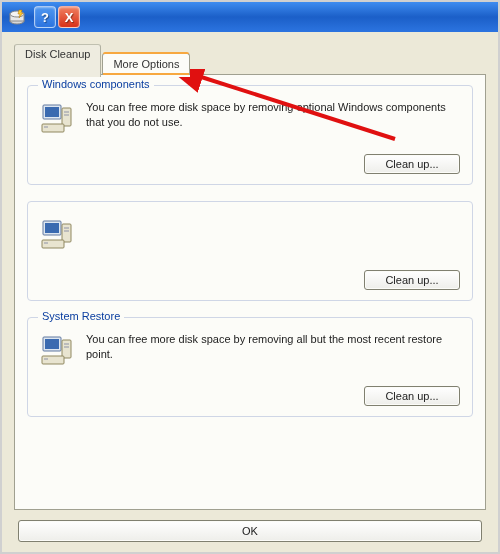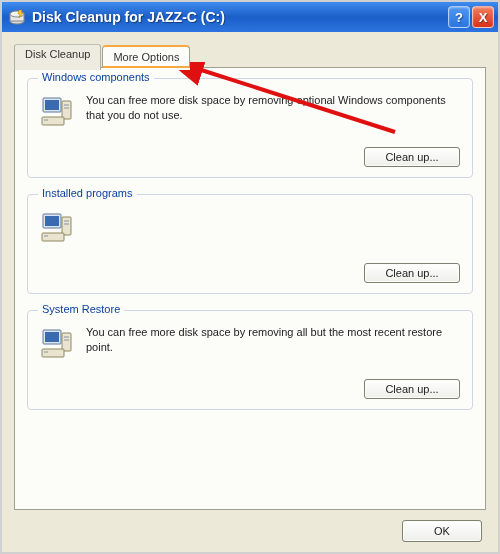--- a/index.html
+++ b/index.html
@@ -59,21 +59,21 @@
     padding: 4px 10px 4px 10px;
     margin-right: 1px;
     font-size: 11px;
     color: #333;
     position: relative;
   }
   .tab.inactive {
     background: #eeece0;
     top: 2px;
     padding-top: 3px;
-    padding-bottom: 10px;
+    padding-bottom: 17px;
     border-top: 1px solid #c0c0b0;
   }
   .tab.active {
     background: #fcfcf8;
     border-color: #a0a090;
     box-shadow: 0 -2px 0 #f7a840 inset, 0 2px 0 #fcfcf8;
     padding-bottom: 5px;
     z-index: 3;
   }
   .tab.active::before{
@@ -139,20 +139,21 @@
     border-radius: 3px;
     box-shadow: inset 0 0 0 1px #fcfcf8;
     color: #222;
   }
 
   .dialog-buttons {
     display: flex;
     justify-content: flex-end;
     gap: 10px;
     padding: 10px 4px 2px 4px;
+    flex-direction: column;
   }
   .dialog-buttons .xp-button { min-width: 80px; padding: 4px 18px; }
 
   
   .annotation-arrow {
     position: absolute;
     pointer-events: none;
     left: 160px;
     top: -6px;
     width: 240px;
@@ -165,21 +166,20 @@
 
 <div class="titlebar">
   <span class="icon-slot">
     <svg viewBox="0 0 18 18" width="18" height="18">
       <ellipse cx="9" cy="13" rx="7" ry="3" fill="#d8d8d8" stroke="#888"></ellipse>
       <rect x="2" y="6" width="14" height="7" fill="#e8e8e8" stroke="#888"></rect>
       <ellipse cx="9" cy="6" rx="7" ry="3" fill="#f4f4f4" stroke="#888"></ellipse>
       <path d="M11 2 l3 0 l-1 3 l2 0 l-4 5 l1 -4 l-2 0 z" fill="#ffcc33" stroke="#b07000" stroke-width=".5"></path>
     </svg>
   </span>
-  <span class="title-text">Disk Cleanup for JAZZ-C (C:)</span>
   <div class="titlebar-btn help-btn">
     <span>?</span>
   </div>
   <div class="titlebar-btn close-btn">
     <span>X</span>
   </div>
 </div>
 
 <div class="client">
 
@@ -218,21 +218,20 @@
           </svg>
         </span>
         <span class="group-text">You can free more disk space by removing optional Windows components that you do not use.</span>
       </div>
       <div class="group-action">
         <button class="xp-button">Clean up...</button>
       </div>
     </fieldset>
 
     <fieldset class="groupbox">
-      <span class="groupbox-title">Installed programs</span>
       <div class="group-row">
         <span class="group-icon">
           <svg viewBox="0 0 34 34" width="34" height="34">
             <rect x="3" y="3" width="18" height="14" rx="1" fill="#dde6f0" stroke="#6078a0"></rect>
             <rect x="5" y="5" width="14" height="10" fill="#3a6ab0"></rect>
             <rect x="22" y="6" width="9" height="18" rx="1" fill="#e8e4d0" stroke="#908860"></rect>
             <rect x="24" y="9" width="5" height="2" fill="#bbb"></rect>
             <rect x="24" y="12" width="5" height="2" fill="#bbb"></rect>
             <rect x="2" y="22" width="22" height="8" rx="1" fill="#e8e4d0" stroke="#908860"></rect>
             <rect x="4" y="24" width="4" height="2" fill="#bbb"></rect>

